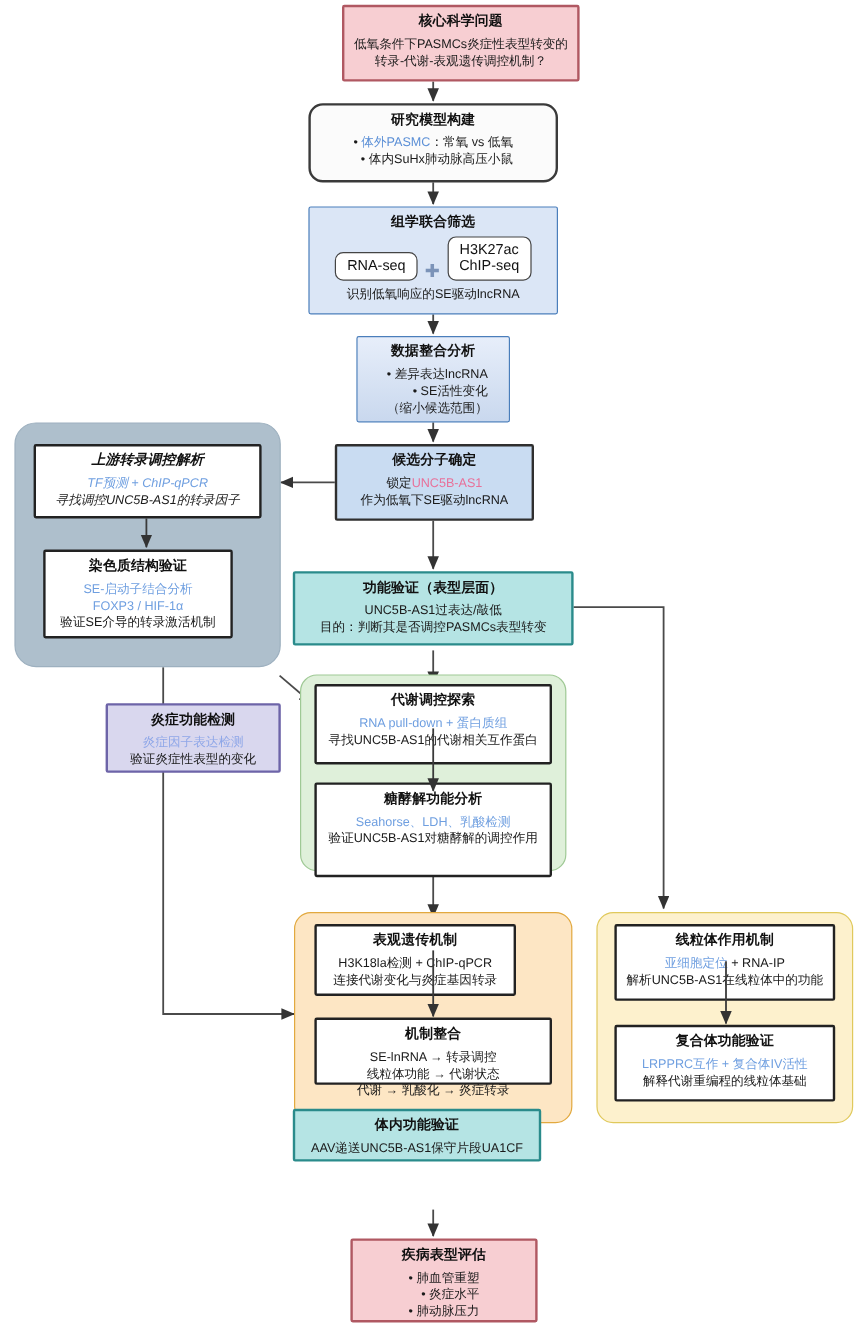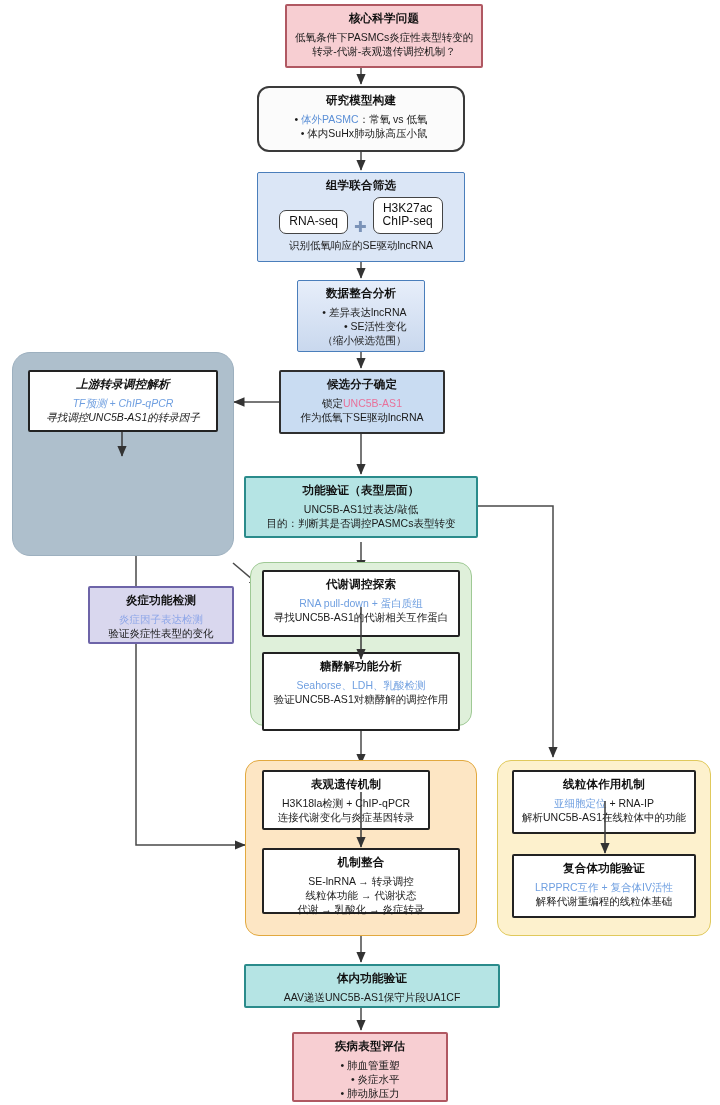--- a/index.html
+++ b/index.html
@@ -227,20 +227,26 @@
 
   <svg class="links" style="z-index:3" viewBox="0 0 720 1105">
     <g stroke="#3a3a3a" stroke-width="1.5" fill="none" marker-end="url(#arw)">
       <path d="M122,432 L122,456"></path>
       <path d="M361,792 L361,847"></path>
       <path d="M605,801 L605,853"></path>
       <path d="M361,607 L361,659"></path>
     </g>
   </svg>
 
+  <div class="node skin-plain" style="left:36px; top:458px; width:158px; height:74px;">
+    <div class="title">染色质结构验证</div>
+    <div class="sub accent-blue">SE-启动子结合分析</div>
+    <div class="sub accent-blue">FOXP3 / HIF-1α</div>
+    <div class="sub">验证SE介导的转录激活机制</div>
+  </div>
 
   <div class="node skin-teal" style="left:244px; top:476px; width:234px; height:62px;">
     <div class="title">功能验证（表型层面）</div>
     <div class="lines">
       <div>UNC5B-AS1过表达/敲低</div>
       <div>目的：判断其是否调控PASMCs表型转变</div>
     </div>
   </div>
 
   <div class="node skin-lavender" style="left:88px; top:586px; width:146px; height:58px;">
@@ -266,21 +272,21 @@
   <div class="group grp-orange" style="left:245px; top:760px; width:232px; height:176px;"></div>
 
   <div class="node skin-plain" style="left:262px; top:770px; width:168px; height:60px;">
     <div class="title">表观遗传机制</div>
     <div class="lines">
       <div>H3K18la检测 + ChIP-qPCR</div>
       <div>连接代谢变化与炎症基因转录</div>
     </div>
   </div>
 
-  <div class="node skin-plain" style="left:262px; top:848px; width:198px; height:66px;">
+  <div class="node skin-plain" style="left:262px; top:848px; width:198px; height:56px;">
     <div class="title">机制整合</div>
     <div class="lines">
       <div>SE-lnRNA → 转录调控</div>
       <div>线粒体功能 → 代谢状态</div>
       <div>代谢 → 乳酸化 → 炎症转录</div>
     </div>
   </div>
 
   <div class="group grp-yellow" style="left:497px; top:760px; width:214px; height:176px;"></div>
 
@@ -289,21 +295,21 @@
     <div class="sub"><span class="accent-blue">亚细胞定位</span><span> + RNA-IP</span></div>
     <div class="sub">解析UNC5B-AS1在线粒体中的功能</div>
   </div>
 
   <div class="node skin-plain" style="left:512px; top:854px; width:184px; height:64px;">
     <div class="title">复合体功能验证</div>
     <div class="sub accent-blue">LRPPRC互作 + 复合体IV活性</div>
     <div class="sub">解释代谢重编程的线粒体基础</div>
   </div>
 
-  <div class="node skin-teal" style="left:244px; top:964px; width:256px; height:44px;">
+  <div class="node skin-teal" style="left:244px; top:924px; width:207px; height:44px;">
     <div class="title">体内功能验证</div>
     <div class="sub">AAV递送UNC5B-AS1保守片段UA1CF</div>
   </div>
 
   <div class="node skin-pink" style="left:292px; top:1032px; width:156px; height:70px;">
     <div class="title">疾病表型评估</div>
     <div class="bullets">
       <div>• <span>肺血管重塑</span></div>
       <div>• <span>炎症水平</span></div>
       <div>• <span>肺动脉压力</span></div>

